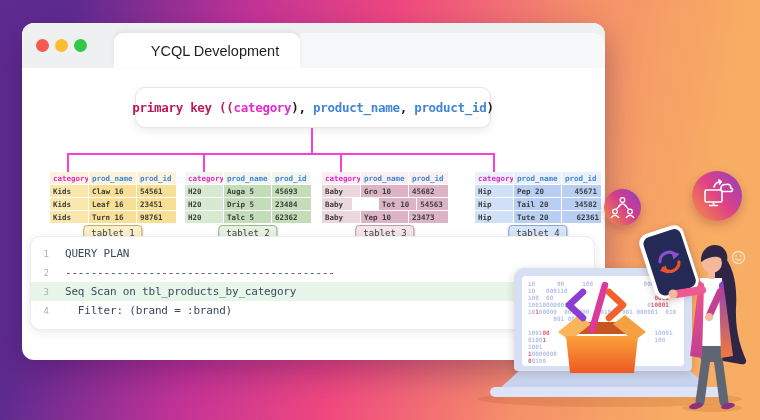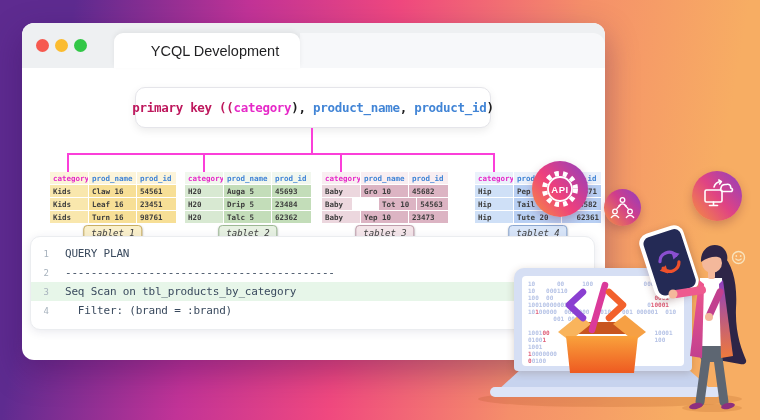--- a/index.html
+++ b/index.html
@@ -34,21 +34,21 @@
   
   .tablet { position:absolute; top:172px; width:126px; }
   .tablet.t0 { left:50px; } .tablet.t1 { left:185px; } .tablet.t2 { left:322px; } .tablet.t3 { left:475px; }
   .trow { display:flex; margin-bottom:1px; }
   .tcell { height:12px; padding:2px 0 0 3px; font-family:"DejaVu Sans Mono", monospace;
            font-size:7.5px; font-weight:bold; color:#3d3d3d; white-space:nowrap; overflow:hidden; }
   .c0 { width:38px; margin-right:1px; } .c1 { width:47px; margin-right:1px; } .c2 { width:39px; }
   .pill { position:absolute; top:53px; left:50%; transform:translateX(-50%);
           font-family:"DejaVu Sans Mono", monospace; font-size:9px; color:#3f3f3f;
           padding:2px 7px 3px; border-radius:4px; white-space:nowrap;
-          box-shadow:0 1px 2px rgba(0,0,0,.18);font-style:italic; }
+          box-shadow:0 1px 2px rgba(0,0,0,.18); }
 
   
   .plan-panel { position:absolute; left:30px; top:236px; width:565px; height:94px; background:#fff;
                 border:1px solid #ebedf0; border-radius:10px; box-shadow:0 2px 10px rgba(40,40,90,.10);
                 padding-top:7px; overflow:hidden; }
   .plan-line { display:flex; align-items:center; height:19px;
                font-family:"DejaVu Sans Mono", monospace; font-size:11px; color:#3a4a5e; }
   .plan-line.hl { background:var(--hl); }
   .lnum { width:34px; text-align:right; padding-right:16px; font-size:9px; color:#a7b2bd; }
   .ltext { white-space:pre; letter-spacing:-0.2px; }
@@ -224,27 +224,20 @@
           <span class="lnum">3</span>
           <span class="ltext">Seq Scan on tbl_products_by_category</span>
         </div>
         <div class="plan-line">
           <span class="lnum">4</span>
           <span class="ltext">  Filter: (brand = :brand)</span>
         </div>
       </div>
   </div>
 
-  <div class="badge badge-api">
-    <svg width="56" height="56" viewBox="0 0 56 56">
-      <circle cx="28" cy="28" r="15.5" fill="none" stroke="#ffffff" stroke-width="5" stroke-dasharray="4.2 4.2"></circle>
-      <circle cx="28" cy="28" r="12" fill="none" stroke="#ffffff" stroke-width="1.8"></circle>
-      <text id="api-text" x="28" y="31.5" text-anchor="middle" font-family="Liberation Sans, sans-serif" font-size="9.5" font-weight="bold" fill="#ffffff" letter-spacing="0.5">API</text>
-    </svg>
-  </div>
 
   <div class="badge badge-users">
     <svg width="37" height="37" viewBox="0 0 37 37">
       <g fill="none" stroke="#ffffff" stroke-width="1.3" stroke-linecap="round">
         <circle cx="18.5" cy="11" r="2.3"></circle>
         <path d="M14.8,17 q3.7,-4.4 7.4,0"></path>
         <circle cx="11" cy="22.5" r="2.3"></circle>
         <path d="M7.3,28.5 q3.7,-4.4 7.4,0"></path>
         <circle cx="26" cy="22.5" r="2.3"></circle>
         <path d="M22.3,28.5 q3.7,-4.4 7.4,0"></path>

